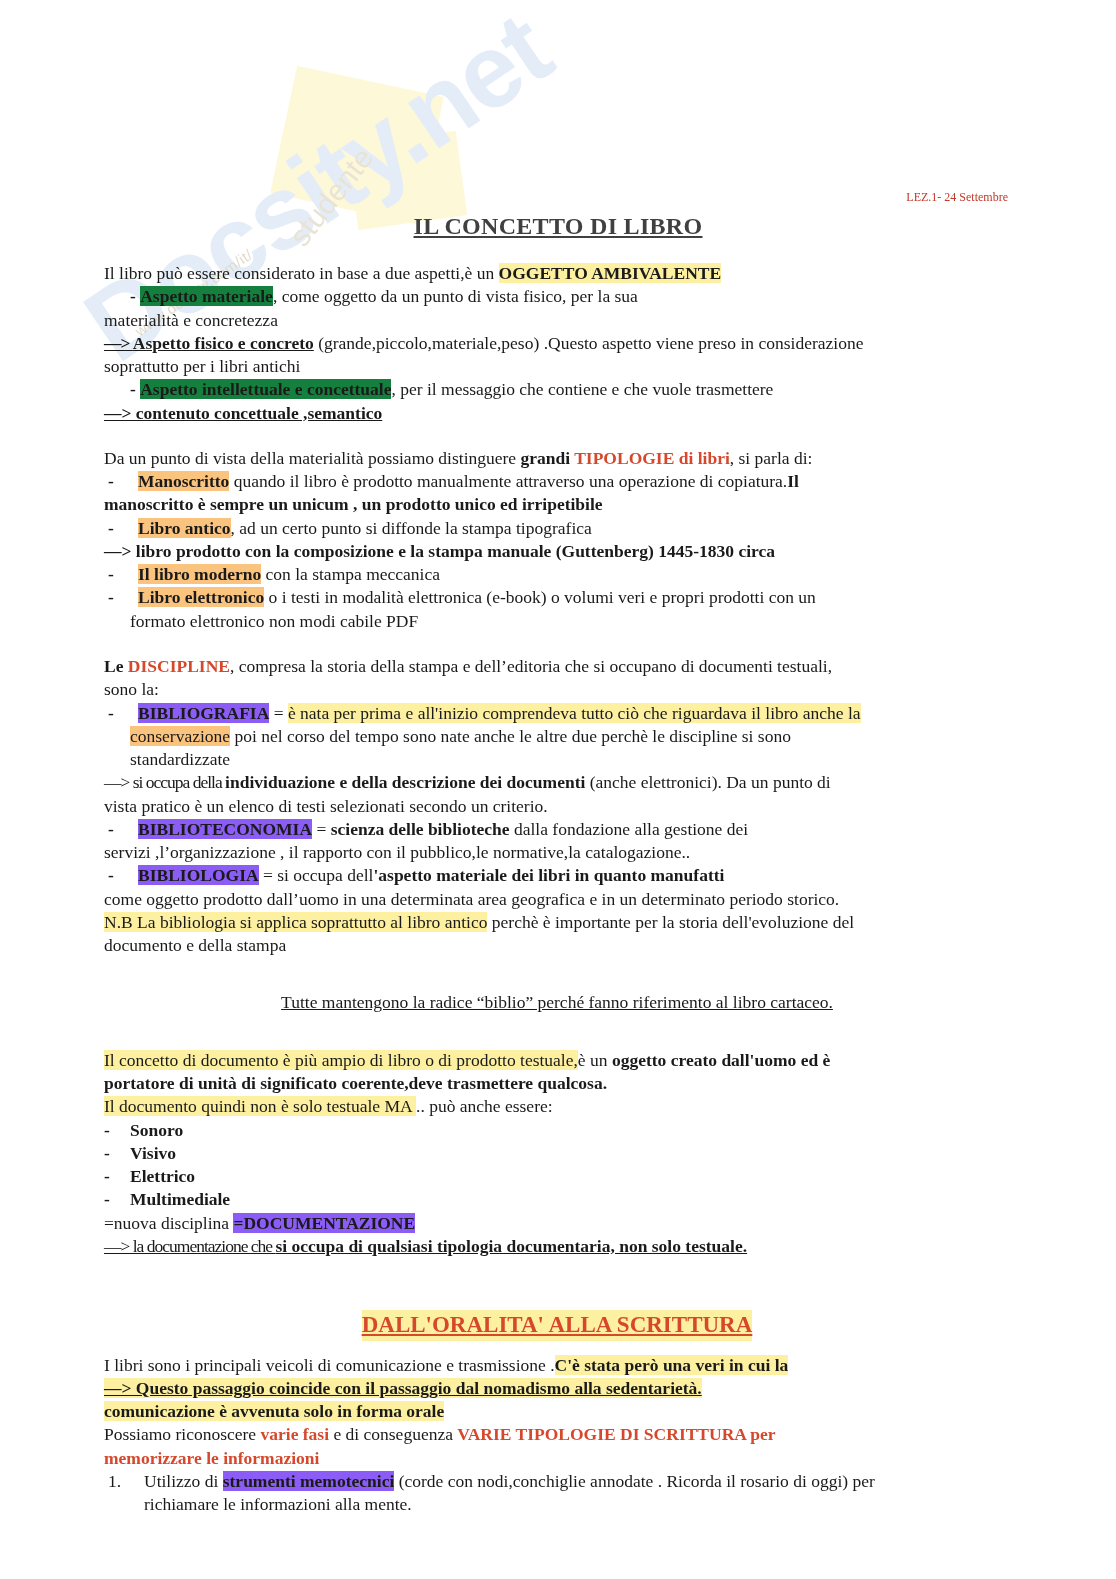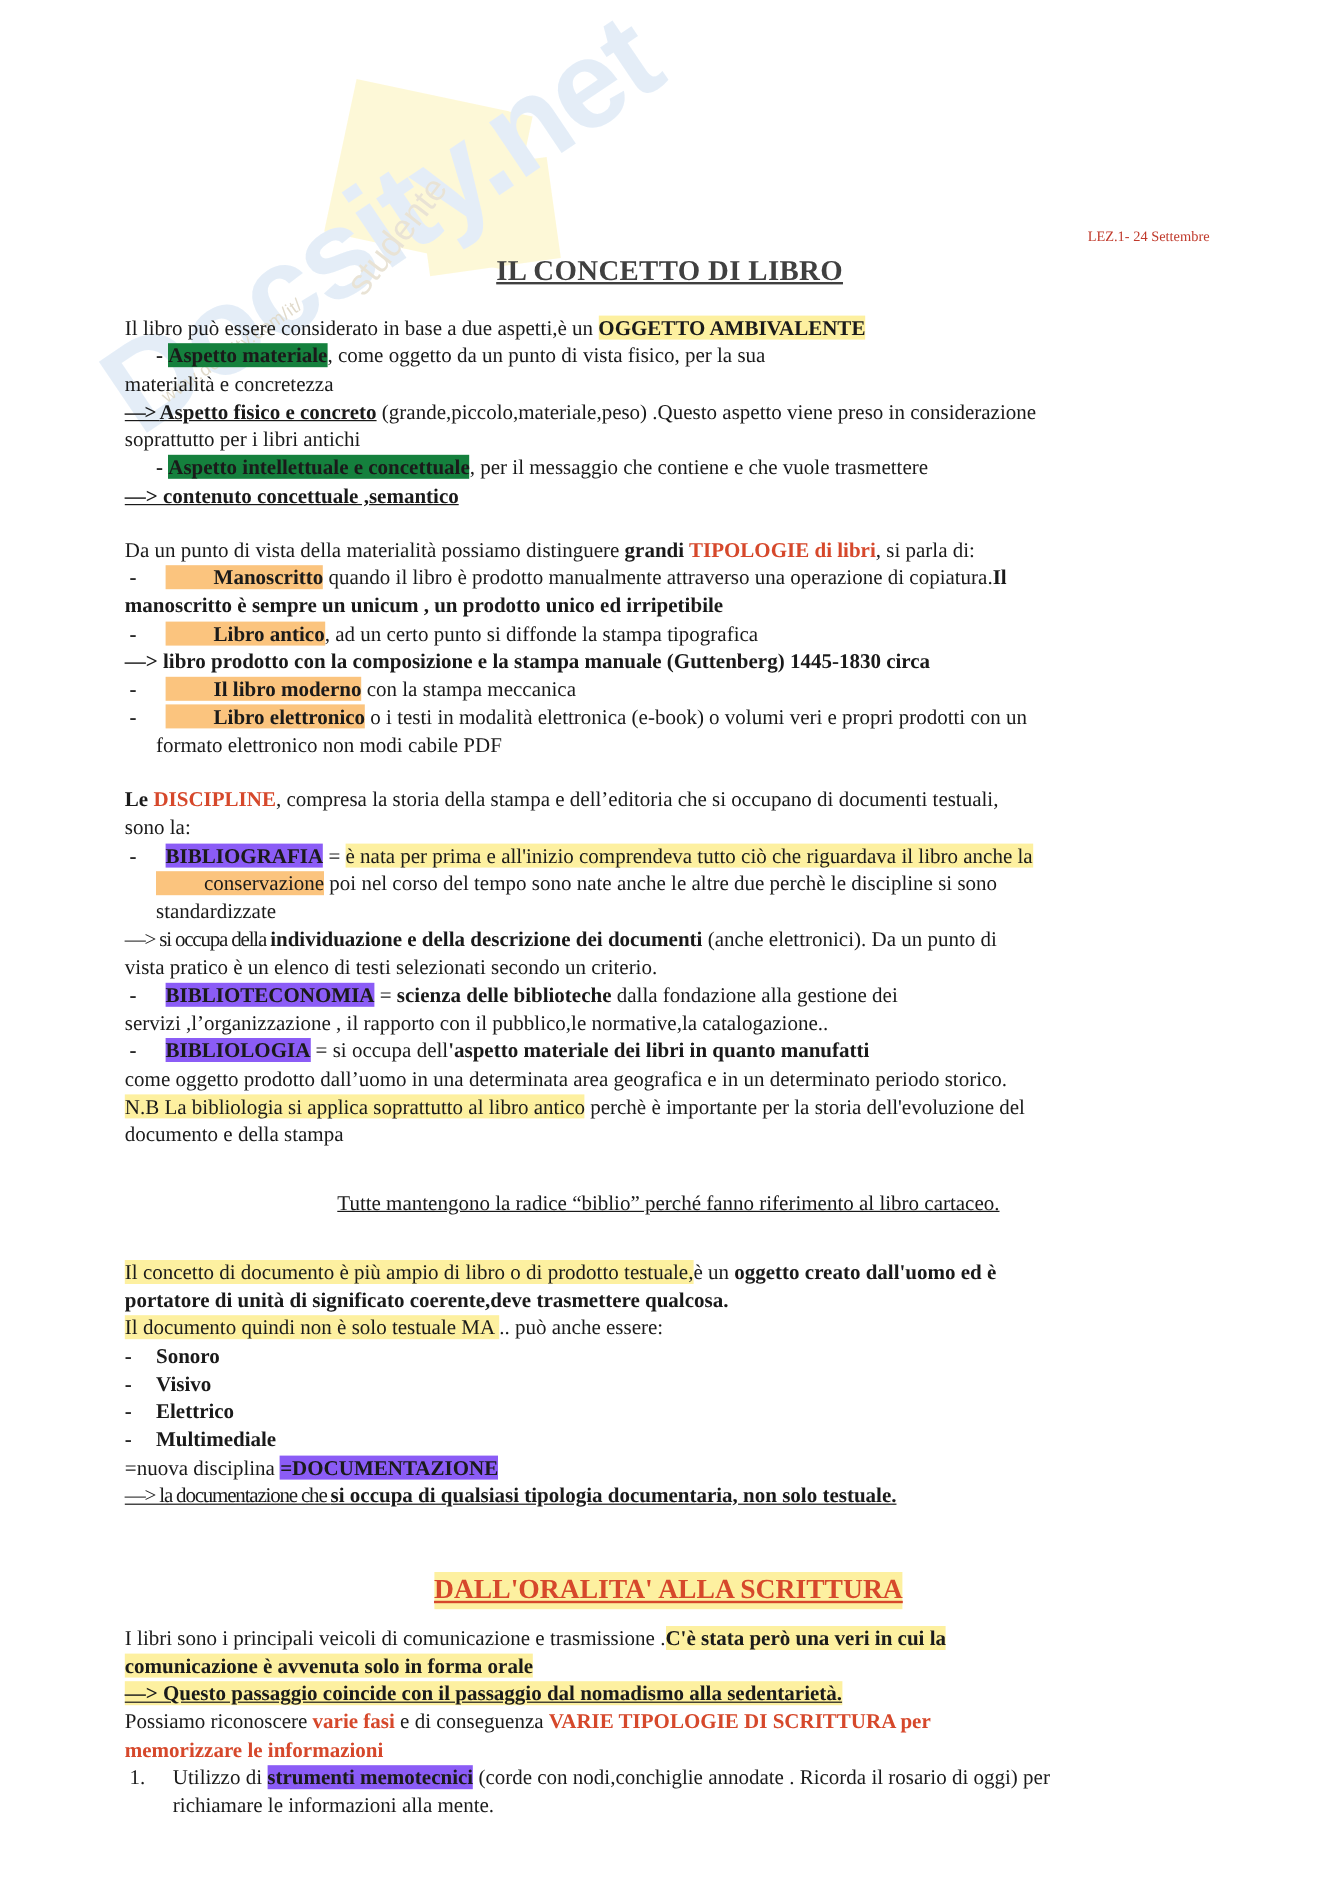--- a/index.html
+++ b/index.html
@@ -106,21 +106,21 @@
     top: 262px;
     font-size: 17.5px;
     line-height: 1.33;
   }
   p { margin: 12px; }
   .tight { margin: 0; }
   .spacer-sm { height: 13px; }
   .spacer-md { height: 22px; }
   .spacer-lg { height: 30px; }
   .hl-y { background: #fdf0a0; }
-  .hl-o { background: #fbc47e; padding-left: 40px; }
+  .hl-o { background: #fbc47e; }
   .hl-g { background: #15803d; }
   .hl-c { background: #8b5cf6; }
   .redb { color: #d6482b; font-weight: bold; }
   .b { font-weight: bold; }
   .u { text-decoration: underline; }
   .indent1 { padding-left: 26px; }
   .indent2 { padding-left: 26px; }
   .justify { text-align: justify; }
   .dash-row {
     display: flex;
@@ -280,22 +280,22 @@
     <div class="spacer-lg"></div>
     <div class="spacer-md"></div>
 
     <div class="center-wrap">
       <h2 class="section-title">DALL'ORALITA' ALLA SCRITTURA</h2>
     </div>
 
     <div class="spacer-sm"></div>
 
     <p class="tight justify"><span>I libri sono i principali veicoli di comunicazione e trasmissione .</span><span class="b hl-y">C'è stata però una veri in cui la</span></p>
+    <p class="tight"><span class="b u hl-y">—&gt; Questo passaggio coincide con il passaggio dal nomadismo alla sedentarietà.</span></p>
     <p class="tight"><span class="b hl-y">comunicazione è avvenuta solo in forma orale</span></p>
-    <p class="tight"><span class="b u hl-y">—&gt; Questo passaggio coincide con il passaggio dal nomadismo alla sedentarietà.</span></p>
     <p class="tight"><span>Possiamo riconoscere </span><span class="redb">varie fasi</span><span> e di conseguenza </span><span class="redb">VARIE  TIPOLOGIE  DI  SCRITTURA per</span></p>
     <p class="tight"><span class="redb">memorizzare le informazioni</span></p>
 
     <div class="num-row">
       <div class="num">1.</div>
       <div class="dash-body">
         <span>Utilizzo di </span><span class="b hl-c">strumenti memotecnici</span><span> (corde con nodi,conchiglie annodate  . Ricorda il rosario di oggi) per</span>
         <div>richiamare le informazioni alla mente.</div>
       </div>
     </div>

